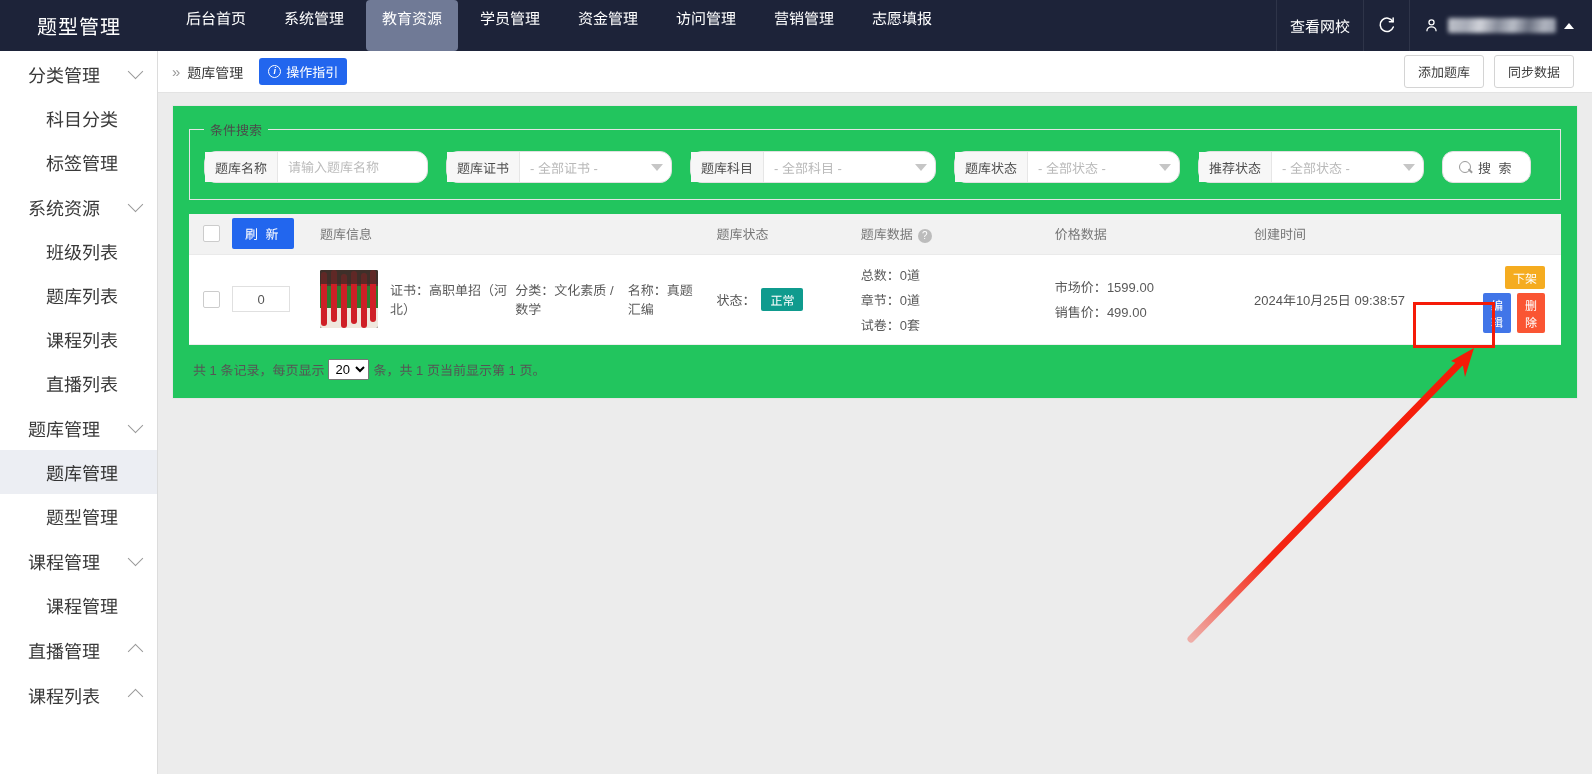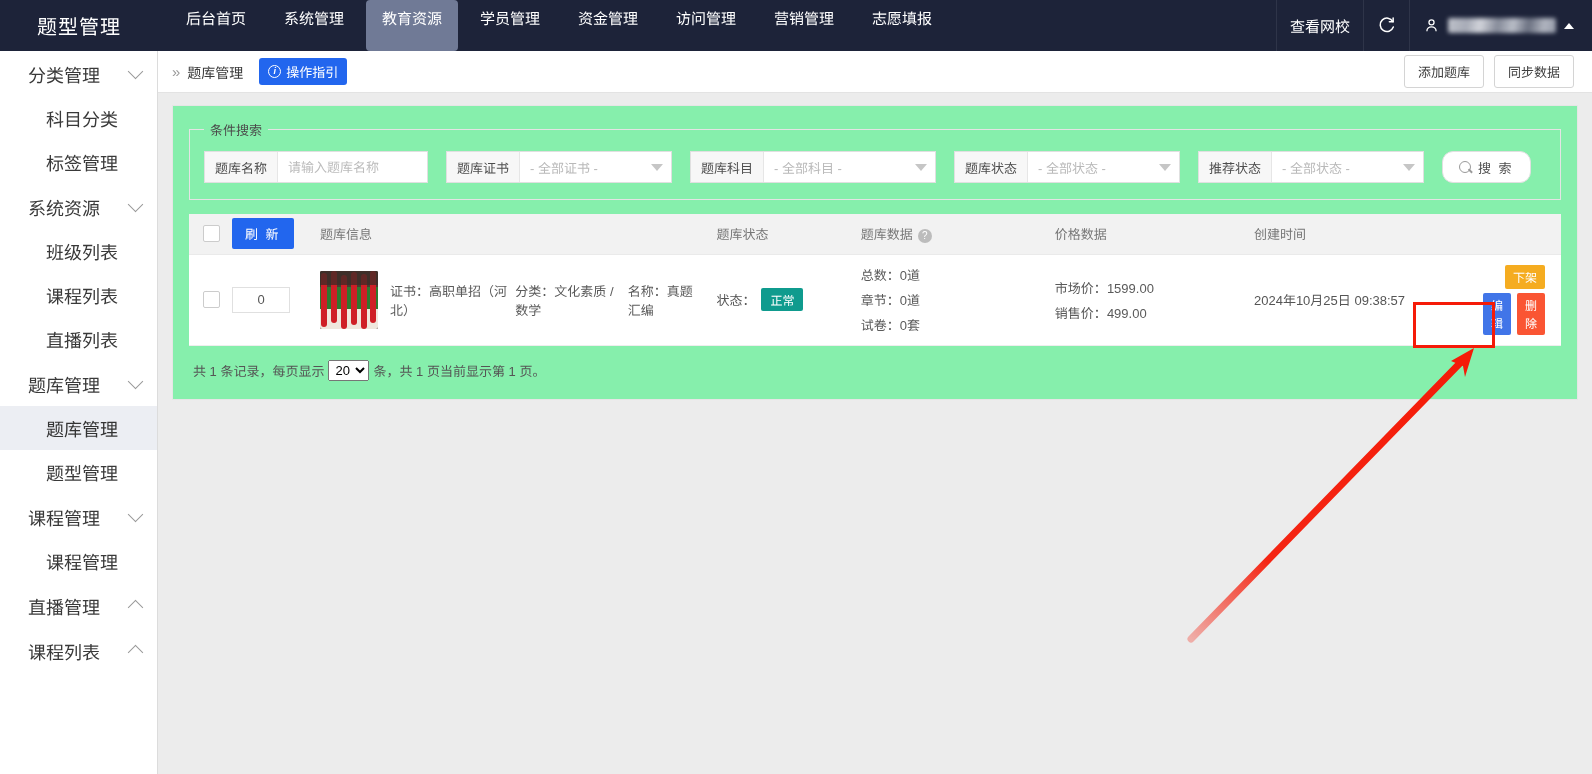--- a/index.html
+++ b/index.html
@@ -77,29 +77,29 @@
     width: 13px; height: 13px; border-radius: 50%; border: 1.3px solid #fff;
     font-size: 9px; line-height: 11px; text-align: center; font-style: italic; font-weight: bold;
   }
   .crumb-actions { margin-left: auto; display: flex; gap: 10px; }
   .ghost-btn {
     border: 1px solid #d4d4d4; background: #fff; color: #3d3d3d; font-size: 13px;
     padding: 6px 13px; border-radius: 3px; cursor: pointer;
   }
 
   .panel {
-    margin: 12px 14px 0 14px; background: #86efac; border: 1px solid #e6e6e6;
+    margin: 12px 14px 0 14px; background: #22c55e; border: 1px solid #e6e6e6;
     padding: 14px 16px 0 16px;
   }
 
   
   fieldset.search-box { border: 1px solid #e4e4e4; padding: 12px 14px 16px 14px; margin-bottom: 14px; }
   fieldset.search-box legend { font-size: 13px; color: #4a4a4a; padding: 0 6px; }
   .filter-row { display: flex; align-items: center; gap: 18px; }
-  .field { display: flex; border: 1px solid #e0e0e0; border-radius: 0; height: 32px; background: #fff; }
+  .field { display: flex; border: 1px solid #e0e0e0; border-radius: 12px; height: 32px; background: #fff; }
   .field-label {
     background: #f7f7f7; border-right: 1px solid #e6e6e6; font-size: 13px; color: #4d4d4d;
     display: flex; align-items: center; padding: 0 10px; white-space: nowrap;
   }
   .field-input {
     border: none; outline: none; font-size: 13px; color: #333; padding: 0 10px;
     font-family: inherit; background: transparent;
   }
   .field-input::placeholder { color: #bcbcbc; }
   .field-select {
@@ -148,21 +148,21 @@
     width: 58px; height: 58px; flex: 0 0 58px; overflow: hidden; border-radius: 2px;
     background: #3a2b28; position: relative;
   }
   .info-lines { display: flex; gap: 5px; font-size: 13px; color: #5a5a5a; }
   .badge-normal {
     display: inline-block; background: #0f9b8e; color: #fff; font-size: 12px;
     padding: 3px 9px; border-radius: 2px; margin-left: 6px;
   }
   .stat-lines { display: flex; flex-direction: column; gap: 6px; font-size: 13px; color: #5a5a5a; }
   .act-cell { position: relative; }
-  .act-wrap { display: flex; flex-direction: column; align-items: flex-end; gap: 4px; padding-right: 10px; font-family: Liberation Serif, serif; }
+  .act-wrap { display: flex; flex-direction: column; align-items: flex-end; gap: 4px; padding-right: 10px; }
   .op-btn { color: #fff; font-size: 12px; padding: 3px 8px; border-radius: 2px; cursor: pointer; }
   .op-off { background: #f5ac20; }
   .op-edit { background: #4175e8; }
   .op-del { background: #fa5533; }
   .row2 { display: flex; gap: 6px; align-items: center; }
 
   
   .pager { padding: 14px 4px 18px 4px; font-size: 13px; color: #555; display: flex; align-items: center; gap: 4px; }
   .pager select { font-size: 13px; font-family: inherit; padding: 1px 2px; }
 
@@ -215,20 +215,21 @@
       <span class="chev"></span>
     </div>
     <div class="nav-leaf">科目分类</div>
     <div class="nav-leaf">标签管理</div>
 
     <div class="nav-group">
       <span>系统资源</span>
       <span class="chev"></span>
     </div>
     <div class="nav-leaf">班级列表</div>
+    <div class="nav-leaf">题库列表</div>
     <div class="nav-leaf">课程列表</div>
     <div class="nav-leaf">直播列表</div>
 
     <div class="nav-group">
       <span>题库管理</span>
       <span class="chev"></span>
     </div>
     <div class="nav-leaf active">题库管理</div>
     <div class="nav-leaf">题型管理</div>
 

